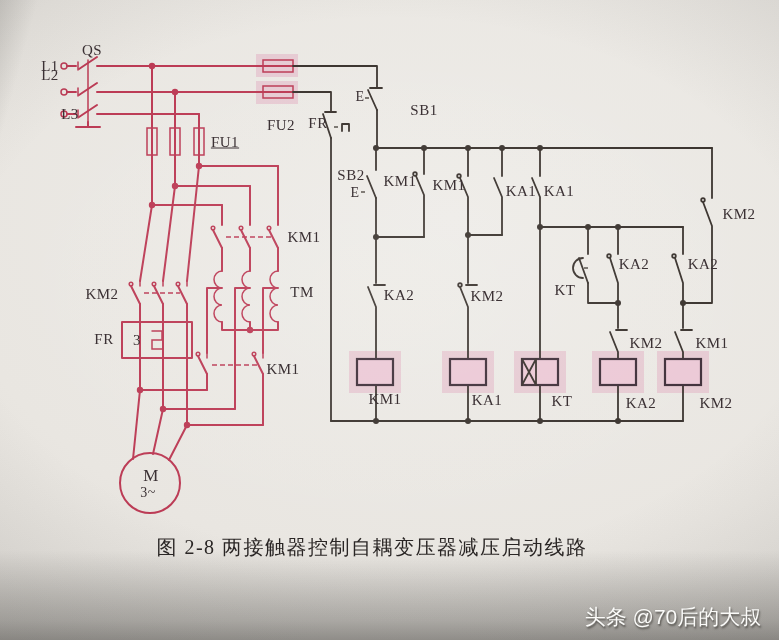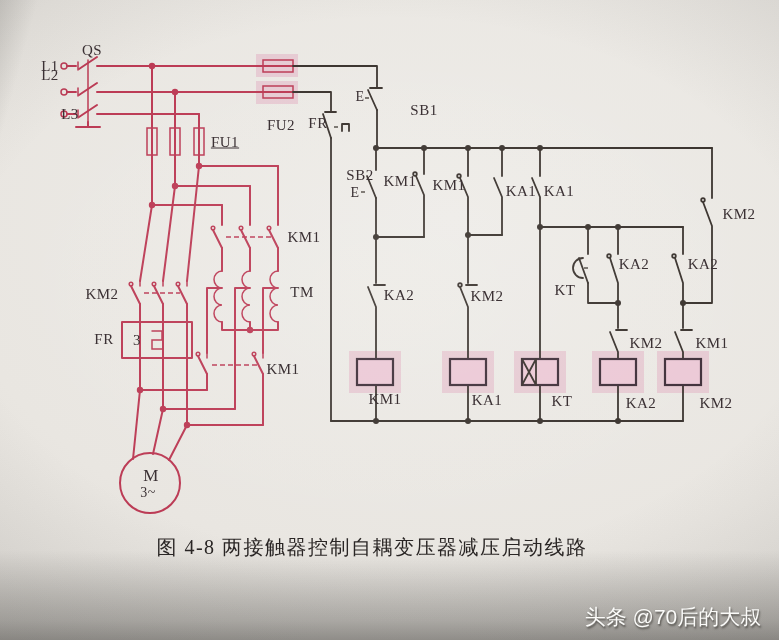--- a/index.html
+++ b/index.html
@@ -219,36 +219,36 @@
       <span class="lbl" style="left: 302px; top: 292px;">TM</span>
       <span class="lbl" style="left: 102px; top: 294px;">KM2</span>
       <span class="lbl" style="left: 104px; top: 339px;">FR</span>
       <span class="lbl" style="left: 137px; top: 340px;">3</span>
       <span class="lbl" style="left: 283px; top: 369px;">KM1</span>
       <span class="lbl" style="left: 151px; top: 476px; font-size: 17px;">M</span>
       <span class="lbl" style="left: 148px; top: 493px; font-size: 14px;">3~</span>
       <span class="lbl" style="left: 424px; top: 96px; margin-top: 14px;">SB1</span>
       <span class="lbl" style="left: 360px; top: 97px; font-size: 14px;">E</span>
       <span class="lbl" style="left: 318px; top: 123px;">FR</span>
-      <span class="lbl" style="left: 351px; top: 175px; margin-left: 9px;">SB2</span>
+      <span class="lbl" style="left: 351px; top: 175px;">SB2</span>
       <span class="lbl" style="left: 355px; top: 193px; font-size: 14px;">E</span>
       <span class="lbl" style="left: 400px; top: 181px;">KM1</span>
       <span class="lbl" style="left: 449px; top: 185px;">KM1</span>
       <span class="lbl" style="left: 521px; top: 191px;">KA1</span>
       <span class="lbl" style="left: 559px; top: 191px;">KA1</span>
       <span class="lbl" style="left: 739px; top: 214px;">KM2</span>
       <span class="lbl" style="left: 399px; top: 295px;">KA2</span>
       <span class="lbl" style="left: 487px; top: 296px;">KM2</span>
       <span class="lbl" style="left: 565px; top: 290px;">KT</span>
       <span class="lbl" style="left: 634px; top: 264px;">KA2</span>
       <span class="lbl" style="left: 703px; top: 264px;">KA2</span>
       <span class="lbl" style="left: 646px; top: 343px;">KM2</span>
       <span class="lbl" style="left: 712px; top: 343px;">KM1</span>
       <span class="lbl" style="left: 385px; top: 399px;">KM1</span>
       <span class="lbl" style="left: 487px; top: 400px;">KA1</span>
       <span class="lbl" style="left: 562px; top: 401px;">KT</span>
       <span class="lbl" style="left: 641px; top: 403px;">KA2</span>
       <span class="lbl" style="left: 716px; top: 403px;">KM2</span>
     </div>
 
-  <div id="caption">图 4-8  两接触器控制自耦变压器减压启动线路</div>
+  <div id="caption">图 2-8  两接触器控制自耦变压器减压启动线路</div>
   <div id="watermark">头条 @70后的大叔</div>
 </div>
 
 </body></html>

